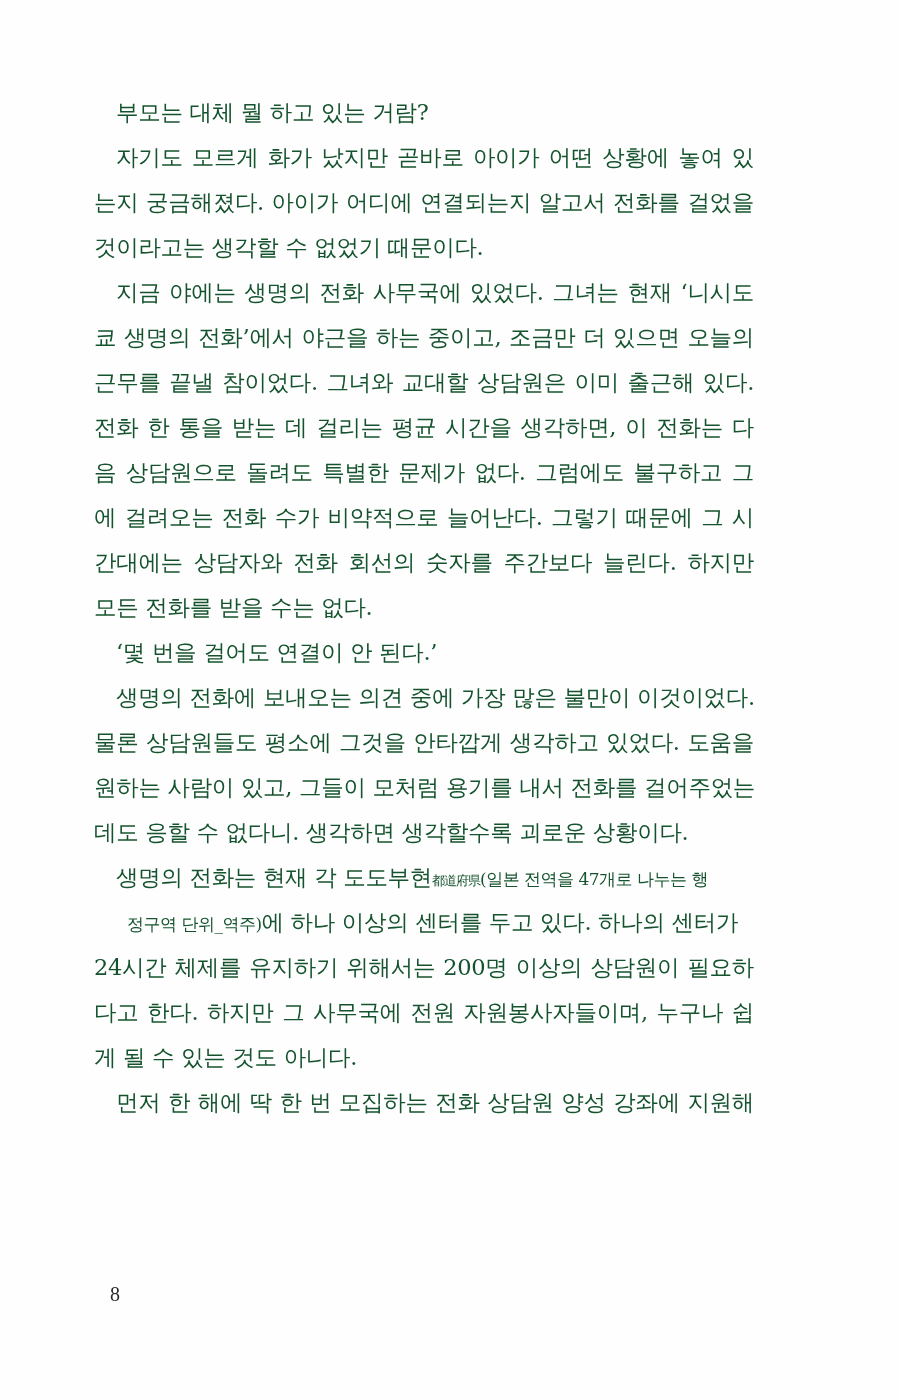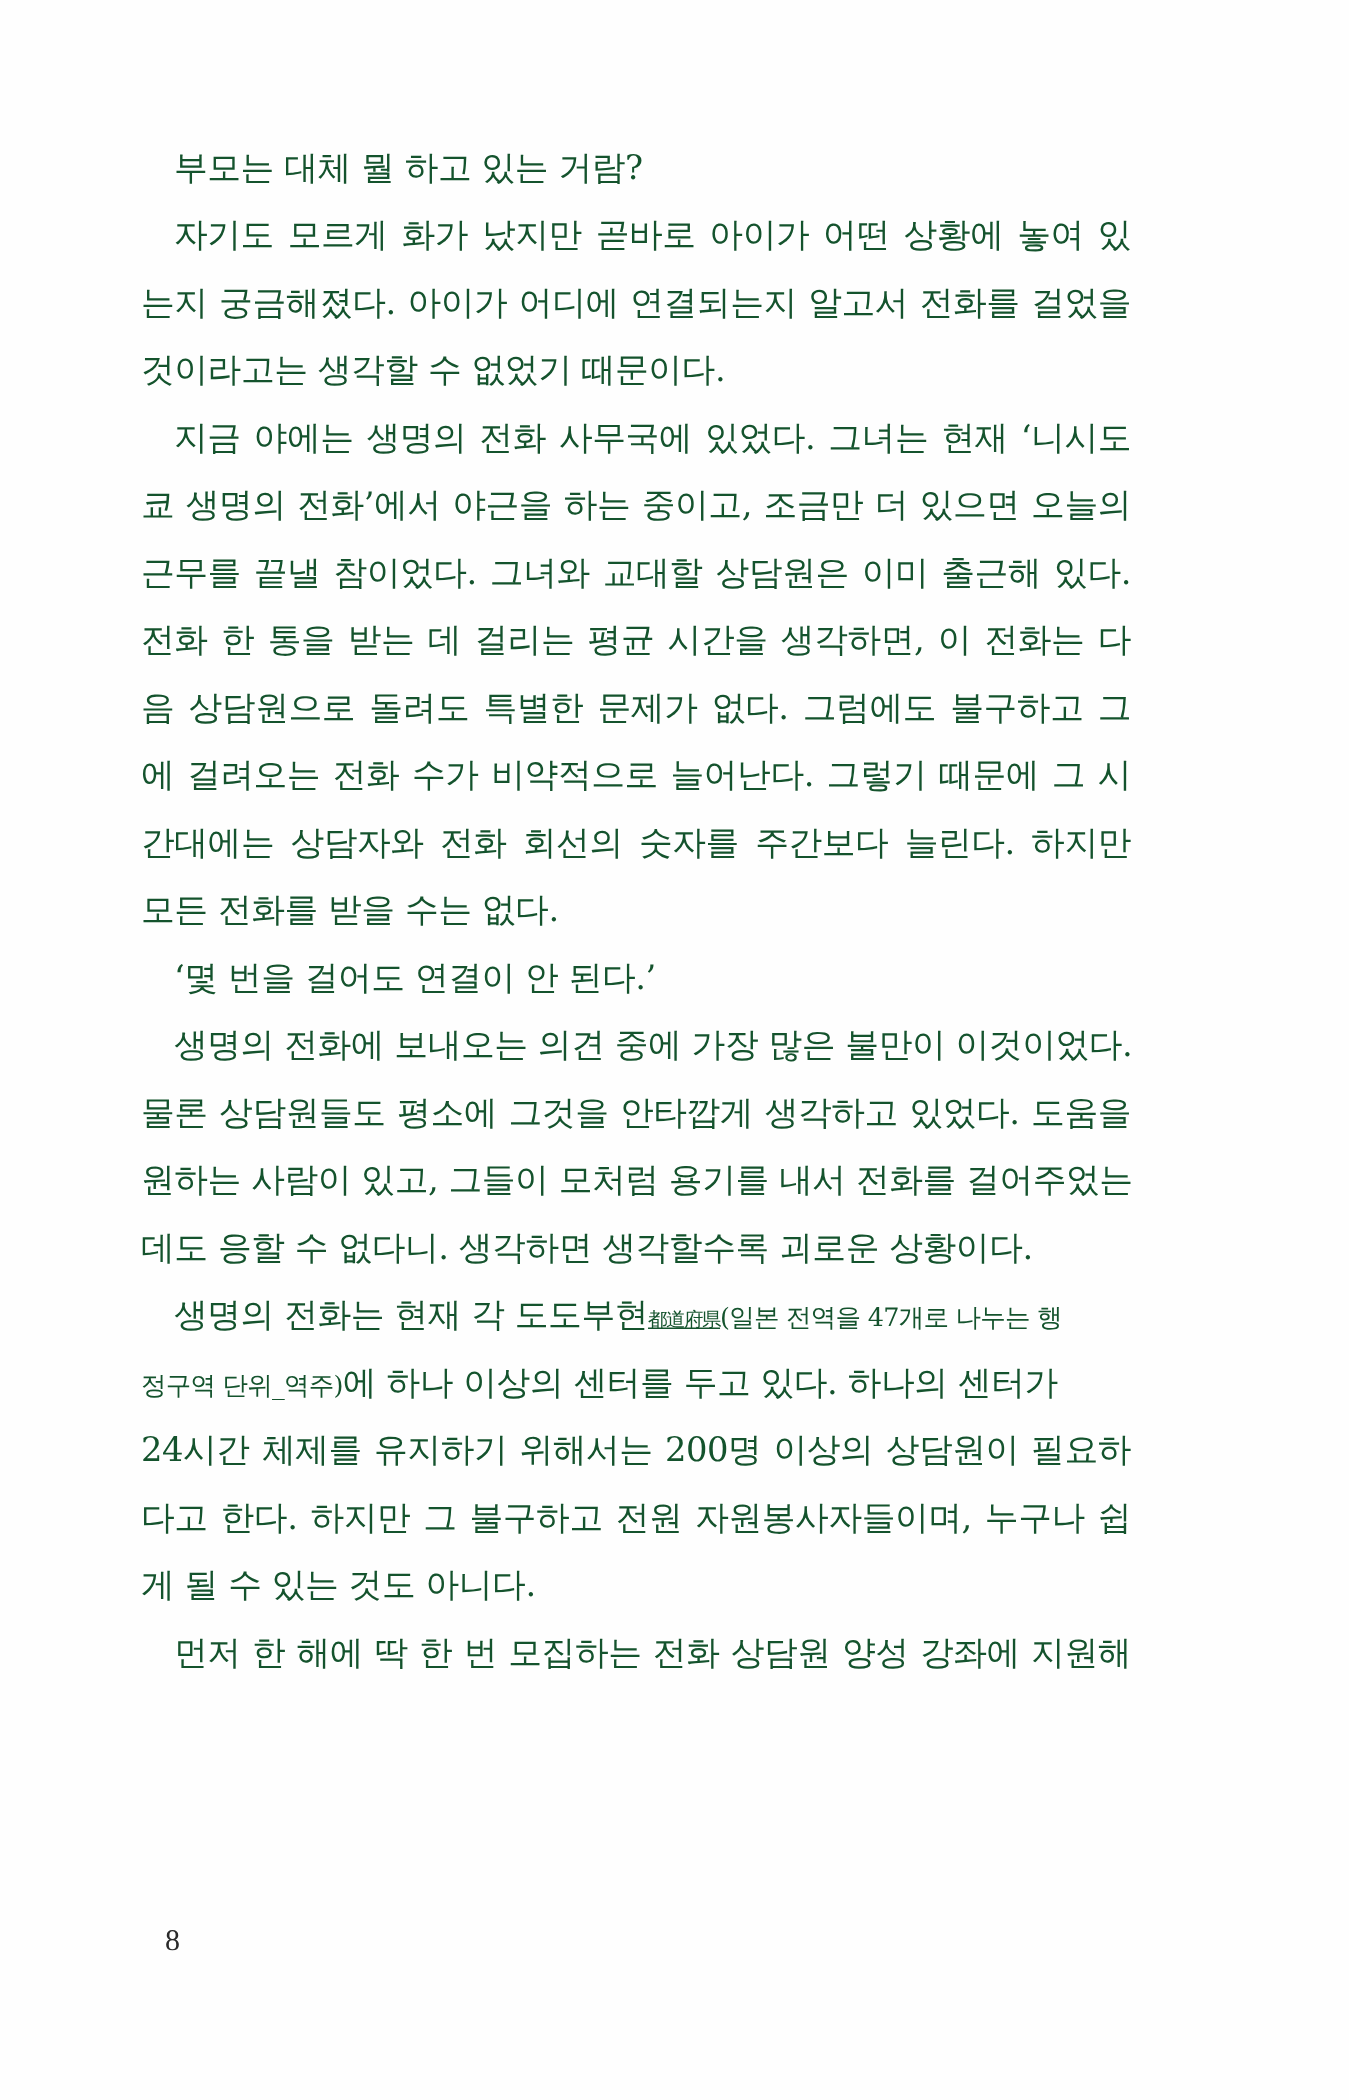--- a/index.html
+++ b/index.html
@@ -10,21 +10,21 @@
   .body-text {
     position: absolute; left: 94px; top: 90px; width: 660px;
     font-family: "DejaVu Serif", "Liberation Serif", serif;
     font-size: 22.5px; line-height: 45px; color: #14532d;
     letter-spacing: -0.3px;
   }
   .line { white-space: nowrap; height: 45px; display: block; text-align: justify; text-align-last: justify; }
   .line.last { text-align-last: left; }
   .line.indent { padding-left: 22px; }
   .small { font-size: 17px; letter-spacing: -0.5px; }
-  .tiny { font-size: 13px; letter-spacing: -1px; text-decoration: underline; }
+  .tiny { font-size: 13px; letter-spacing: -1px; }
   .page-number {
     position: absolute; left: 110px; top: 1283px;
     font-family: "Liberation Serif", "DejaVu Serif", serif;
     font-size: 20px; color: #2a2a2a;
   }
 </style>
 </head>
 <body>
 
 <div class="page">
@@ -62,25 +62,25 @@
       <span class="line indent">생명의 전화에 보내오는 의견 중에 가장 많은 불만이 이것이었다.</span>
       <span class="line">물론 상담원들도 평소에 그것을 안타깝게 생각하고 있었다. 도움을</span>
       <span class="line">원하는 사람이 있고, 그들이 모처럼 용기를 내서 전화를 걸어주었는</span>
       <span class="line last">데도 응할 수 없다니. 생각하면 생각할수록 괴로운 상황이다.</span>
     </div>
 
     <div>
       <span class="line indent" style="text-align-last:left;">
         <span>생명의 전화는 현재 각 도도부현</span><span class="tiny">都道府県</span><span class="small">(일본 전역을 47개로 나누는 행</span>
       </span>
-      <span class="line" style="text-align-last:left;">
+      <span class="line" style="text-align-last:left;margin-left:33px;">
         <span class="small">정구역 단위_역주)</span><span>에 하나 이상의 센터를 두고 있다. 하나의 센터가</span>
       </span>
       <span class="line">24시간 체제를 유지하기 위해서는 200명 이상의 상담원이 필요하</span>
-      <span class="line">다고 한다. 하지만 그 불구하고 전원 자원봉사자들이며, 누구나 쉽</span>
+      <span class="line">다고 한다. 하지만 그 사무국에 전원 자원봉사자들이며, 누구나 쉽</span>
       <span class="line last">게 될 수 있는 것도 아니다.</span>
     </div>
 
     <div>
       <span class="line indent">먼저 한 해에 딱 한 번 모집하는 전화 상담원 양성 강좌에 지원해</span>
     </div>
 
   </div>
 
   <div class="page-number">8</div>

